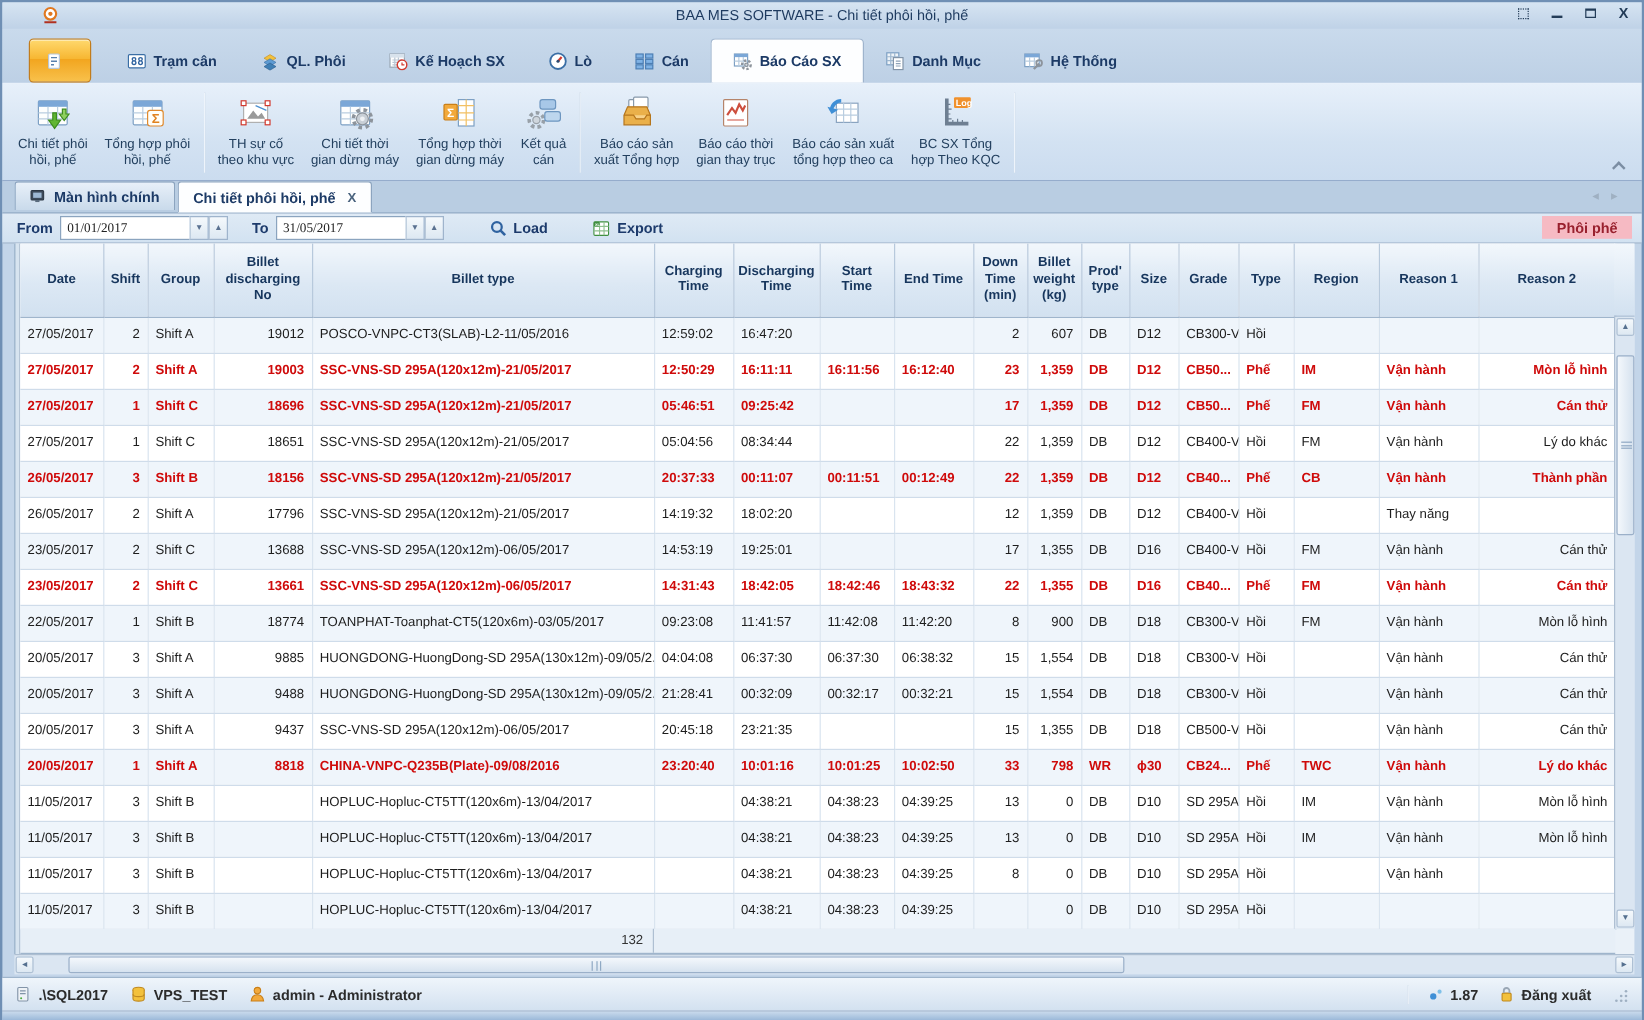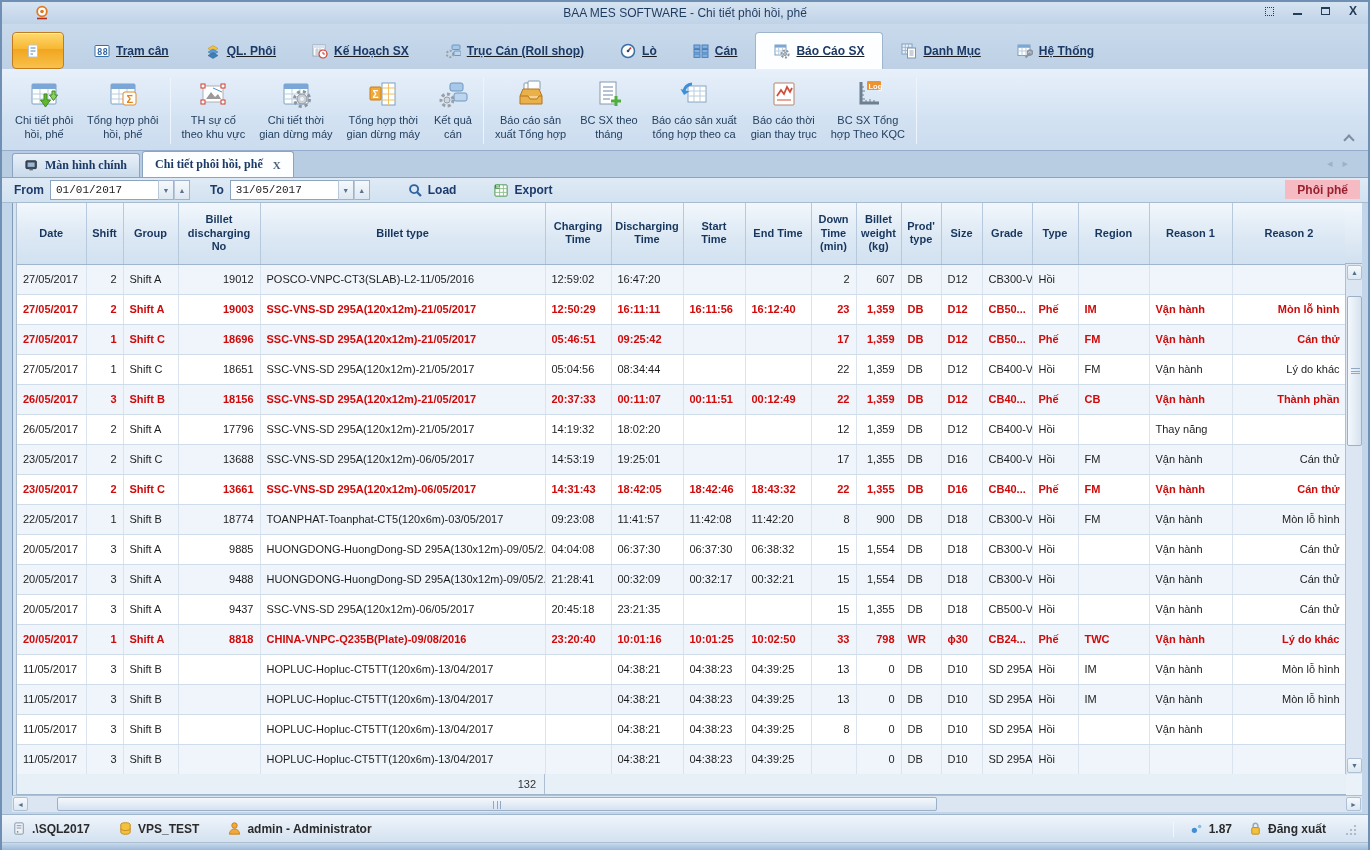--- a/index.html
+++ b/index.html
@@ -17,21 +17,21 @@
   .winbtns { position:absolute; right:8px; top:3px; display:flex; gap:14px; align-items:center; }
   .winbtn { width:14px; height:12px; display:flex; align-items:center; justify-content:center;
             color:#233c58; cursor:default; }
   .wb-full { width:9px; height:9px; border:1.5px dotted #233c58; }
   .wb-min  { width:9px; height:2px; background:#233c58; margin-top:6px; }
   .wb-max  { width:9px; height:8px; border:1.5px solid #233c58; border-top-width:2.5px; }
   .wb-close { font-size:12px; font-weight:bold; line-height:10px; }
 
   
   .ribbontabs { position:absolute; left:0; right:0; top:22px; height:45px;
-    background:linear-gradient(#c9daec,#bdd0e5); display:flex; align-items:flex-end; padding:0 2px;text-decoration:underline; }
+    background:linear-gradient(#c9daec,#bdd0e5); display:flex; align-items:flex-end; padding:0 14px; }
   .app-button { width:52px; height:37px; margin:0 12px 0 8px; border:1px solid #c27c1c; border-radius:4px;
     background:linear-gradient(#ffd96e,#f7b733 45%,#f2a51e 46%,#f8c14c); display:flex; align-items:center;
     justify-content:center; gap:3px; box-shadow:inset 0 1px 0 rgba(255,255,255,.6); }
   .app-button .dd { width:0; height:0; border-left:4px solid transparent; border-right:4px solid transparent;
     border-top:5px solid #4a3push; border-top-color:#4a3a18; }
   .rtab { display:flex; align-items:center; gap:6px; height:37px; padding:0 18px; font-size:12px;
     font-weight:bold; color:#1c3a66; border-radius:4px 4px 0 0; white-space:nowrap; }
   .rtab.active { background:#fdfeff; border:1px solid #9fb4cd; border-bottom:none; }
 
   
@@ -56,21 +56,21 @@
   .dtab .close { color:#4a637e; font-weight:bold; font-size:11px; padding-left:4px; }
   .docnav { position:absolute; right:10px; top:6px; color:#9fb0c2; font-size:11px; letter-spacing:10px; }
 
   
   .filterbar { position:absolute; left:0; right:0; top:176px; height:25px;
     background:linear-gradient(#dfeaf5,#d2e2f1); border-bottom:1px solid #a8bccf;
     display:flex; align-items:center; padding-left:12px; gap:6px; }
   .flabel { font-weight:bold; color:#1c3a6b; font-size:12px; }
   .dateedit { display:flex; height:20px; }
   .dateedit input { width:108px; height:20px; border:1px solid #8ba4bf; border-right:none; padding:0 5px;
-    font-size:11px; font-family:Liberation Mono, monospace; color:#222; background:#fff; }
+    font-size:11px; font-family:Liberation Serif, serif; color:#222; background:#fff; }
   .debtn { width:16px; height:20px; border:1px solid #9fb4cc; border-left:1px solid #b9c9da;
     background:linear-gradient(#f5f9fc,#dde8f2); color:#5a7190; font-size:7px;
     display:flex; align-items:center; justify-content:center; }
   .toolbtn { display:flex; align-items:center; gap:5px; font-weight:bold; color:#1c3a6b; font-size:12px;
     padding:2px 8px; border-radius:2px; }
   .mode-badge { position:absolute; right:8px; top:2px; bottom:3px; display:flex; align-items:center;
     background:#f6bac3; color:#99202e; font-weight:bold; font-size:12px; padding:0 12px; }
 
   
   .gridwrap { position:absolute; left:10px; top:201px; width:1350px; height:592px;
@@ -111,21 +111,21 @@
     border-top:1px solid #aebfd2; }
   .hthumb { position:absolute; left:45px; top:1px; width:880px; height:14px;
     background:linear-gradient(#f4f8fc,#d6e2ef); border:1px solid #9bb0c9; border-radius:2px; }
   .grip-v { position:absolute; left:50%; top:3px; margin-left:-4px; width:8px; height:8px;
     border-left:1px solid #8fa9c4; border-right:1px solid #8fa9c4; }
   .grip-v::after { content:""; position:absolute; left:3px; top:0; width:1px; height:8px; background:#8fa9c4; }
 
   
   .statusbar { position:absolute; left:0; right:0; top:812px; height:28px;
     background:linear-gradient(#eff5fb,#d3e1f0); border-top:1px solid #9fb5cc;
-    display:flex; align-items:center; padding:0 10px; gap:28px; }
+    display:flex; align-items:center; padding:0 10px; gap:18px; }
   .sitem { display:flex; align-items:center; gap:5px; font-weight:bold; color:#2b2b2b; font-size:12px; }
   .sright { margin-left:auto; display:flex; align-items:center; gap:16px; }
   .sdiv { width:1px; height:16px; background:#b3c6dc; border-right:1px solid #f2f7fc; }
   .bottomedge { position:absolute; left:0; right:0; top:840px; height:10px;
     background:linear-gradient(#c9daec,#8fb0d4); border-top:1px solid #aebfd2; }
   svg { display:block; }
 </style>
 </head>
 <body>
 
@@ -192,30 +192,20 @@
               <path d="M3 7h8M3 9h8M3 11h8M5 5v8M8 5v8" stroke="#b9c6d4"></path>
               <circle cx="11" cy="11" r="4" fill="#fff" stroke="#d23a2e" stroke-width="1.2"></circle>
               <path d="M11 9v2h2" stroke="#d23a2e" fill="none"></path>
             </svg>
           </span>
           <span>Kế Hoạch SX</span>
         </div>
         <div class="rtab">
           <span>
             <svg width="16" height="16" viewBox="0 0 16 16" xmlns="http://www.w3.org/2000/svg">
-              <circle cx="5" cy="11" r="3.2" fill="none" stroke="#98a0a8" stroke-width="2" stroke-dasharray="2 1.6"></circle>
-              <rect x="7" y="2" width="8" height="4.5" rx="1" fill="#a8c8e8" stroke="#6d96c0"></rect>
-              <rect x="9" y="8" width="7" height="4.5" rx="1" fill="#bdd6ee" stroke="#6d96c0"></rect>
-            </svg>
-          </span>
-          <span>Trục Cán (Roll shop)</span>
-        </div>
-        <div class="rtab">
-          <span>
-            <svg width="16" height="16" viewBox="0 0 16 16" xmlns="http://www.w3.org/2000/svg">
               <circle cx="8" cy="8" r="6.5" fill="#fff" stroke="#3a6ea5" stroke-width="1.5"></circle>
               <path d="M8 8l3-3.5" stroke="#d23a2e" stroke-width="1.8"></path>
               <circle cx="8" cy="8" r="1.3" fill="#2b4a6f"></circle>
             </svg>
           </span>
           <span>Lò</span>
         </div>
         <div class="rtab">
           <span>
             <svg width="16" height="16" viewBox="0 0 16 16" xmlns="http://www.w3.org/2000/svg">
@@ -362,70 +352,59 @@
               <path d="M5 18l3-7h16l3 7v8H5z" fill="#eab04a" stroke="#b5751c"></path>
               <path d="M5 18h8l2 3h7l2-3h3" fill="#f7d28a" stroke="#b5751c"></path>
             </svg>
           </span>
           <span class="lbl">Báo cáo sản
 xuất Tổng hợp</span>
         </div>
         <div class="rbtn">
           <span>
             <svg width="32" height="32" viewBox="0 0 32 32" xmlns="http://www.w3.org/2000/svg">
-              <rect x="7" y="4" width="16" height="22" fill="#fff" stroke="#8899aa"></rect>
-              <path d="M10 9h10M10 13h10M10 17h10M10 21h7" stroke="#6d87a8"></path>
-              <path d="M23 18v10M18 23h10" stroke="#4fae3d" stroke-width="3"></path>
-            </svg>
-          </span>
-          <span class="lbl">BC SX theo
-tháng</span>
+              <rect x="6" y="5" width="20" height="22" rx="1" fill="#fff" stroke="#b5846a"></rect>
+              <path d="M9 18l4-6 3 4 3-7 3 5 2-4" fill="none" stroke="#cd4f3e" stroke-width="1.8"></path>
+              <path d="M9 22h14" stroke="#cd4f3e"></path>
+            </svg>
+          </span>
+          <span class="lbl">Báo cáo thời
+gian thay trục</span>
         </div>
         <div class="rbtn">
           <span>
             <svg width="32" height="32" viewBox="0 0 32 32" xmlns="http://www.w3.org/2000/svg">
               <rect x="10" y="8" width="18" height="16" fill="#fff" stroke="#8aa4c0"></rect>
               <path d="M10 13h18M10 18h18M16 8v16M22 8v16" stroke="#b9cde0"></path>
               <path d="M14 6a8 8 0 0 0-8 8" fill="none" stroke="#3f8fd6" stroke-width="3"></path>
               <path d="M2.5 11l3.5 6 5.5-3.5z" fill="#3f8fd6"></path>
             </svg>
           </span>
           <span class="lbl">Báo cáo sản xuất
 tổng hợp theo ca</span>
         </div>
         <div class="rbtn">
           <span>
             <svg width="32" height="32" viewBox="0 0 32 32" xmlns="http://www.w3.org/2000/svg">
-              <rect x="6" y="5" width="20" height="22" rx="1" fill="#fff" stroke="#b5846a"></rect>
-              <path d="M9 18l4-6 3 4 3-7 3 5 2-4" fill="none" stroke="#cd4f3e" stroke-width="1.8"></path>
-              <path d="M9 22h14" stroke="#cd4f3e"></path>
-            </svg>
-          </span>
-          <span class="lbl">Báo cáo thời
-gian thay trục</span>
-        </div>
-        <div class="rbtn">
-          <span>
-            <svg width="32" height="32" viewBox="0 0 32 32" xmlns="http://www.w3.org/2000/svg">
               <path d="M9 4v21h18" fill="none" stroke="#6e7f92" stroke-width="3"></path>
               <path d="M9 9h3M9 13h4M9 17h3M9 21h4M22 25v-3M18 25v-4M14 25v-3" stroke="#6e7f92"></path>
               <rect x="15" y="3" width="14" height="9" rx="1" fill="#f0912d"></rect>
               <text x="16.5" y="10.5" font-size="7.5" fill="#fff" font-weight="bold">Log</text>
             </svg>
           </span>
           <span class="lbl">BC SX Tổng
 hợp Theo KQC</span>
         </div>
         <div class="rsep"></div>
       </div>
     <span class="collapse-chevron"></span>
   </div>
 
   <div class="docbar">
-    <div id="doc-tabs" style="display:flex; align-items:flex-end;font-family:Liberation Serif, serif;">
+    <div id="doc-tabs" style="display:flex; ">
         <div class="dtab">
           <span>
             <svg width="14" height="14" viewBox="0 0 16 16" xmlns="http://www.w3.org/2000/svg">
               <rect x="1" y="2" width="12" height="9" rx="1" fill="#3c4a5a" stroke="#2b3644"></rect>
               <rect x="3" y="4" width="8" height="5" fill="#9db8d4"></rect>
               <rect x="5" y="11" width="4" height="2" fill="#5a6b7d"></rect>
             </svg>
           </span>
           <span>Màn hình chính</span>
         </div>

